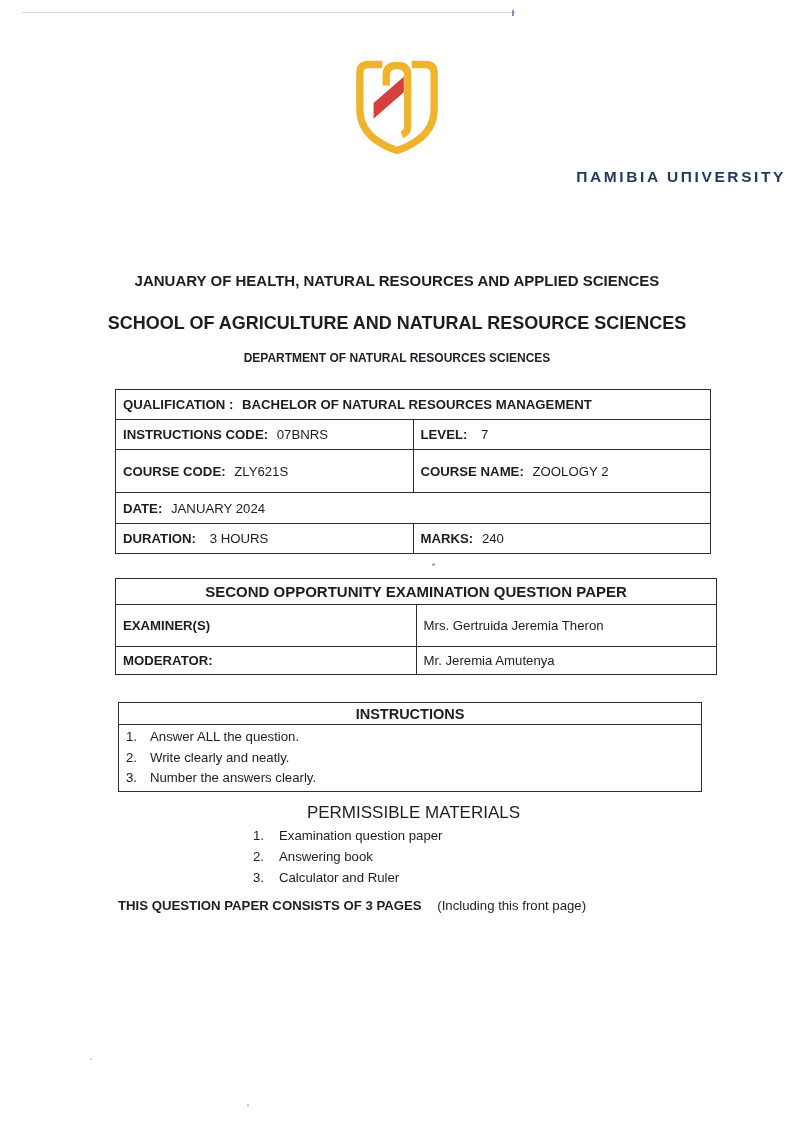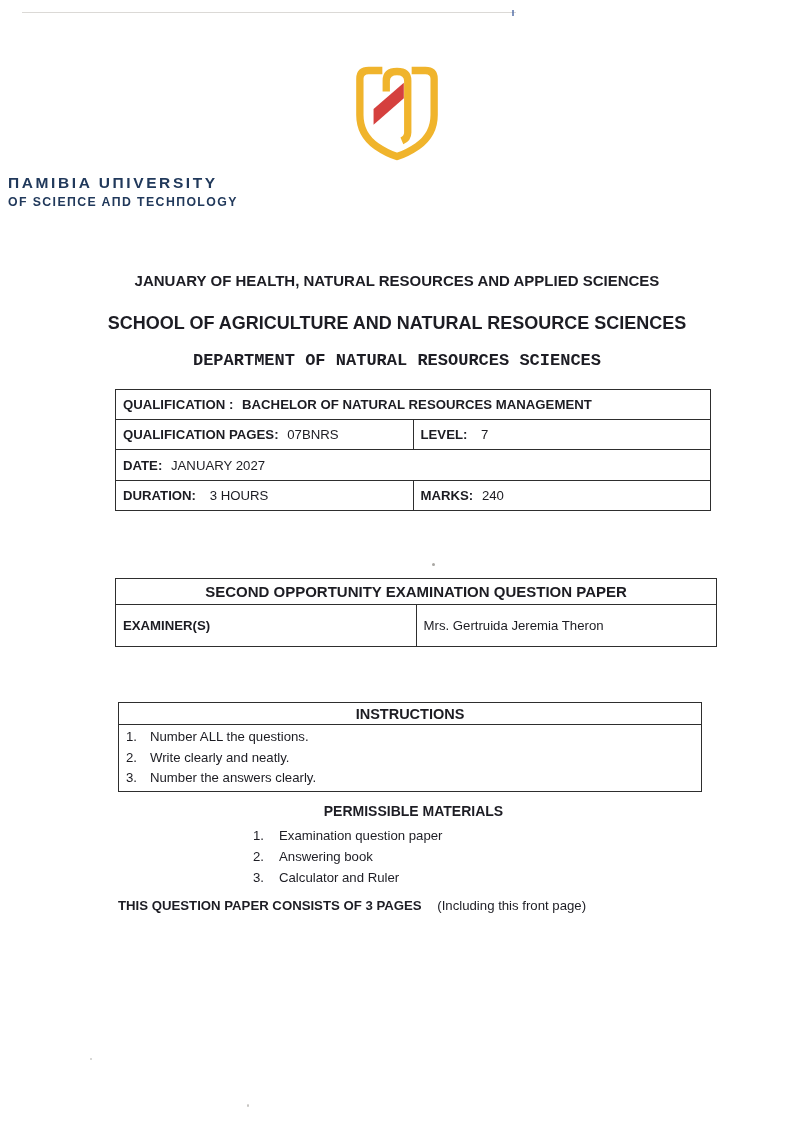--- a/index.html
+++ b/index.html
@@ -8,32 +8,32 @@
   .page{position:relative;width:794px;height:1122px;background:#fff;}
 
   
   .scanline{position:absolute;top:12px;left:22px;width:494px;height:1px;
             background:#d7d5d1;opacity:.9;}
   .bluetick{position:absolute;top:10px;left:512px;width:2px;height:6px;
             background:#5570a8;opacity:.75;}
   .speck{position:absolute;background:#a9a7a3;border-radius:50%;}
 
   
-  .logo-wrap{position:absolute;top:66px;left:8px;width:778px;text-align:left;}
+  .logo-wrap{position:absolute;top:60px;left:8px;width:778px;text-align:right;}
   .shield{display:block;margin:0 auto;}
   .wm1{margin-top:12px;font-size:15.5px;font-weight:bold;letter-spacing:2.6px;
        color:#21395b;line-height:18px;}
   .wm2{margin-top:3px;font-size:12.3px;font-weight:bold;letter-spacing:1.4px;
        color:#21395b;line-height:15px;}
 
   
   .hd{position:absolute;left:8px;width:778px;text-align:center;font-weight:bold;}
   .hd.faculty{top:272px;font-size:15px;}
   .hd.school{top:313px;font-size:18px;}
-  .hd.dept{top:351px;font-size:17px;font-family:Liberation Mono, monospace;}
+  .hd.dept{top:351px;font-size:12px;}
 
   
   table.t{position:absolute;border-collapse:collapse;table-layout:fixed;
           font-size:13.2px;color:#1c1c22;}
   table.t td{border:1.6px solid #2e2e2e;padding:2px 7px;vertical-align:middle;
              overflow:hidden;white-space:nowrap;margin-left:16px;}
   .b{font-weight:bold;}
   .v{margin-left:5px;}
   .v2{margin-left:10px;}
 
@@ -51,21 +51,21 @@
   .h28 td{height:23px;}
 
   table.t3{top:702px;left:118px;width:584px;}
   .t3title td{height:17px;text-align:center;font-weight:bold;font-size:14.5px;}
   td.listcell{padding:4px 4px 7px 140px;white-space:normal;}
   .li{display:flex;line-height:20.5px;}
   .li .num{width:24px;flex:0 0 24px;}
 
   
   .perm-title{position:absolute;top:803px;left:115px;width:597px;
-              text-align:center;font-weight:bold;font-size:14px;}
+              text-align:center;font-weight:normal;font-size:17px;}
   .perm-list{position:absolute;top:825px;left:253px;font-size:13.2px;}
   .perm-list .li{line-height:21px;}
   .perm-list .li .num{width:26px;flex:0 0 26px;}
 
   .footer-note{position:absolute;top:898px;left:118px;font-size:13.2px;}
   .footer-note .normal{font-weight:normal;margin-left:12px;}
 </style>
 </head>
 <body>
 
@@ -80,49 +80,58 @@
   <div class="logo-wrap">
     <svg class="shield" width="86" height="96" viewBox="0 0 88 98">
 
       <path d="M29 4.5 L15 4.5 Q6 4.5 6 13 L6 50 Q6 70 23 82 Q34 89.5 44 92.5 Q54 89.5 65 82 Q82 70 82 50 L82 13 Q82 4.5 73 4.5 L59 4.5" fill="none" stroke-width="7.5" stroke="#F0B42C"></path>
 
       <polygon points="20,60 20,44 51,17 51,33" fill="#D5403E"></polygon>
 
       <path d="M33 26 L33 15 Q33 5.5 44 5.5 Q55 5.5 55 15 L55 68 Q55 74 49 76.5" fill="none" stroke-width="7.5" stroke="#F0B42C"></path>
     </svg>
     <div class="wm1">ПAMIBIA UПIVERSITY</div>
-    <div class="wm2">OF SCIEПCE AПD TECHПOLOGY</div>
   </div>
 
   <div class="hd faculty">JANUARY OF HEALTH, NATURAL RESOURCES AND APPLIED SCIENCES</div>
   <div class="hd school">SCHOOL OF AGRICULTURE AND NATURAL RESOURCE SCIENCES</div>
   <div class="hd dept">DEPARTMENT OF NATURAL RESOURCES SCIENCES</div>
 
   <table class="t t1">
     <tbody>
         <tr class="h30">
       <td colspan="2">
         <span class="b">QUALIFICATION :</span>
         <span class="b v">BACHELOR OF NATURAL RESOURCES MANAGEMENT</span>
       </td>
     </tr>
     <tr class="h30">
       <td class="c1">
-        <span class="b">QUALIFICATION PAGES:</span>
+        <span class="b">INSTRUCTIONS CODE:</span>
         <span class="v">07BNRS</span>
       </td>
       <td>
         <span class="b">LEVEL:</span>
         <span class="v2">7</span>
       </td>
     </tr>
+    <tr class="h43">
+      <td class="c1">
+        <span class="b">COURSE CODE:</span>
+        <span class="v">ZLY621S</span>
+      </td>
+      <td class="topalign">
+        <span class="b">COURSE NAME:</span>
+        <span class="v">ZOOLOGY 2</span>
+      </td>
+    </tr>
     <tr class="h31">
       <td colspan="2">
         <span class="b">DATE:</span>
-        <span class="v">JANUARY 2027</span>
+        <span class="v">JANUARY 2024</span>
       </td>
     </tr>
     <tr class="h30">
       <td class="c1">
         <span class="b">DURATION:</span>
         <span class="v2">3 HOURS</span>
       </td>
       <td>
         <span class="b">MARKS:</span>
         <span class="v">240</span>
@@ -133,33 +142,37 @@
 
   <table class="t t2">
     <tbody>
         <tr class="t2title">
       <td colspan="2">SECOND OPPORTUNITY EXAMINATION QUESTION PAPER</td>
     </tr>
     <tr class="h44">
       <td class="c1">EXAMINER(S)</td>
       <td>Mrs. Gertruida Jeremia Theron</td>
     </tr>
+    <tr class="h28">
+      <td class="c1">MODERATOR:</td>
+      <td>Mr. Jeremia Amutenya</td>
+    </tr>
   </tbody>
     </table>
 
   <table class="t t3">
     <tbody>
         <tr class="t3title">
       <td>INSTRUCTIONS</td>
     </tr>
     <tr>
       <td class="listcell">
         <div class="li">
           <span class="num">1.</span>
-          <span>Number ALL the questions.</span>
+          <span>Answer ALL the question.</span>
         </div>
         <div class="li">
           <span class="num">2.</span>
           <span>Write clearly and neatly.</span>
         </div>
         <div class="li">
           <span class="num">3.</span>
           <span>Number the answers clearly.</span>
         </div>
       </td>

